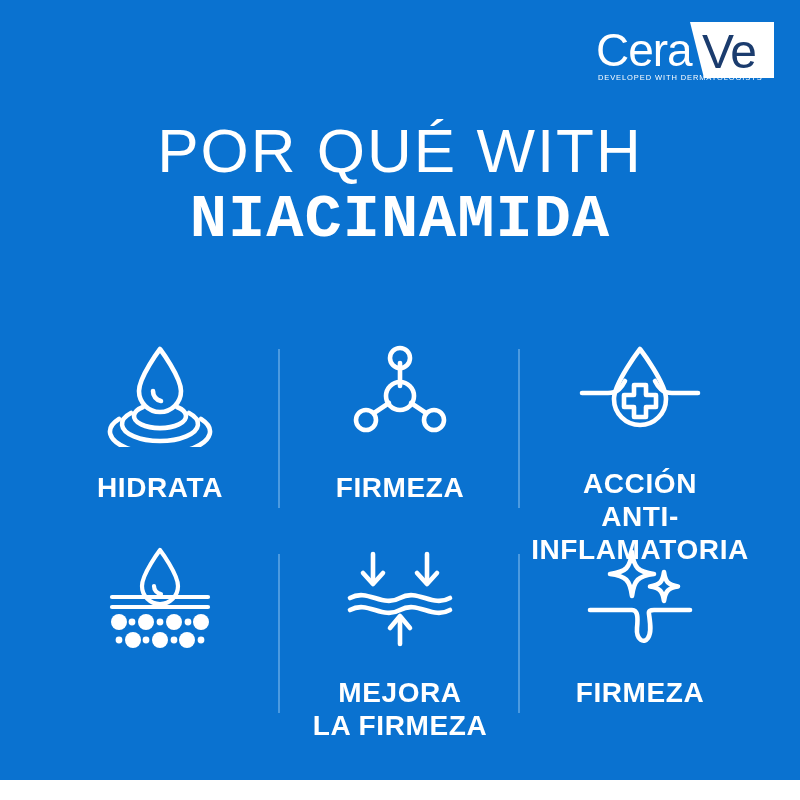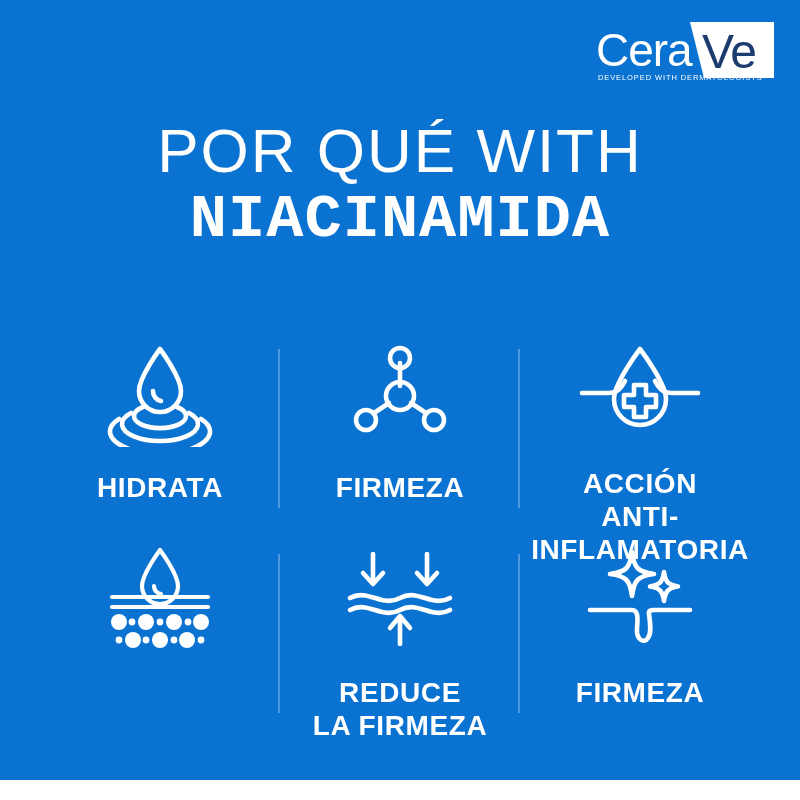--- a/index.html
+++ b/index.html
@@ -202,21 +202,21 @@
           <line x1="33" y1="10" x2="33" y2="38"></line>
           <polyline points="23,29 33,40 43,29"></polyline>
           <line x1="87" y1="10" x2="87" y2="38"></line>
           <polyline points="77,29 87,40 97,29"></polyline>
           <path d="M10 54 C28 44 42 64 60 54 C78 44 92 64 110 54"></path>
           <path d="M10 66 C28 56 42 76 60 66 C78 56 92 76 110 66"></path>
           <line x1="60" y1="100" x2="60" y2="74"></line>
           <polyline points="50,84 60,72 70,84"></polyline>
         </svg>
       </div>
-      <div class="cell-label">REDUCE
+      <div class="cell-label">MEJORA
 LA FIRMEZA</div>
     </div>
 
     <div class="cell">
       <div class="icon-wrap">
         <svg width="120" height="110" viewBox="0 0 120 110" fill="none" stroke="#ffffff" stroke-width="4.6" stroke-linecap="round" stroke-linejoin="round">
           <path d="M52 8 C54 24 58 28 74 30 C58 32 54 36 52 52 C50 36 46 32 30 30 C46 28 50 24 52 8 Z"></path>
           <path d="M84 28 C85.4 38 88 41 98 42.5 C88 44 85.4 47 84 57 C82.6 47 80 44 70 42.5 C80 41 82.6 38 84 28 Z"></path>
           <path d="M10 66 L52 66 C58 66 58 74 57 84 C56 96 64 100 68 94 C72 88 70 78 69 70 C68.4 66.8 70 66 74 66 L110 66"></path>
         </svg>

